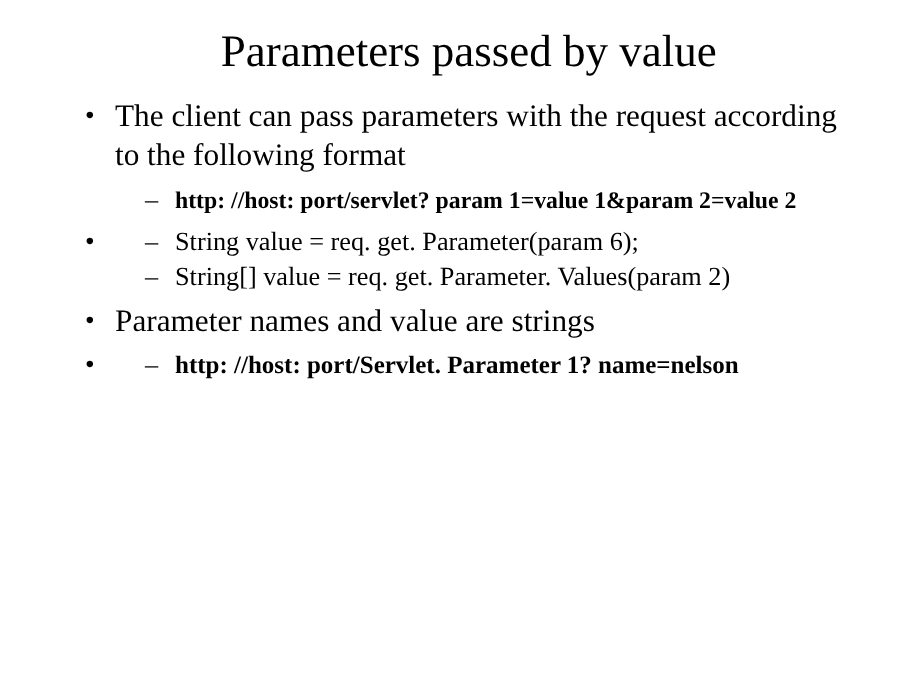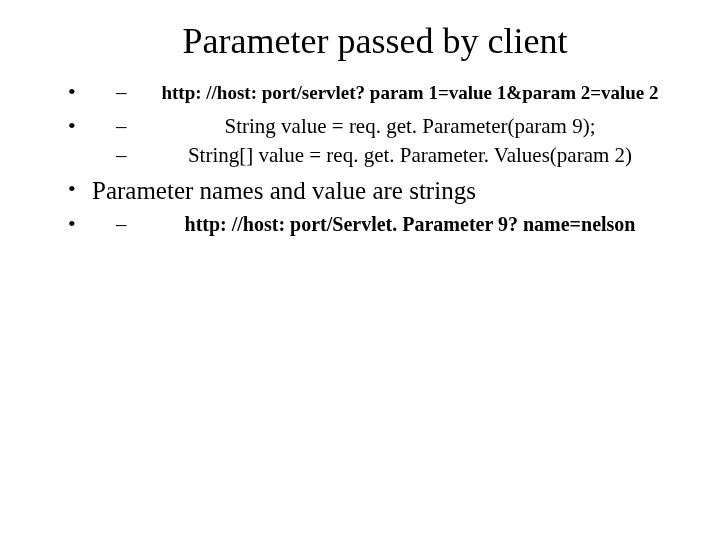--- a/index.html
+++ b/index.html
@@ -45,63 +45,63 @@
       list-style: none;
       padding-left: 24px;
       margin-top: 4px;
       margin-bottom: 6px;
     }
     .level2 > li {
       font-size: 21px;
       line-height: 1.35;
       position: relative;
       padding-left: 24px;
-      text-align: center;
     }
     .level2 > li::before {
       content: "–";
       position: absolute;
       left: 0;
       top: 0;
     }
     .bold-sub {
       font-weight: bold;
       font-size: 19px;
     }
     .bold-sub2 {
       font-weight: bold;
       font-size: 20px;
     }
   </style>
 </head>
 <body>
 
-<h1 class="slide-title">Parameter passed by client</h1>
+<h1 class="slide-title">Parameters passed by value</h1>
 
 <ul class="level1">
   <li>
+    <span>The client can pass parameters with the request according to the following format</span>
     <ul class="level2">
       <li>
         <span class="bold-sub">http: //host: port/servlet? param 1=value 1&amp;param 2=value 2</span>
       </li>
     </ul>
   </li>
   <li>
     <ul class="level2">
       <li>
-        <span>String value = req. get. Parameter(param 9);</span>
+        <span>String value = req. get. Parameter(param 6);</span>
       </li>
       <li>
         <span>String[] value = req. get. Parameter. Values(param 2)</span>
       </li>
     </ul>
   </li>
   <li>
     <span>Parameter names and value are strings</span>
   </li>
   <li>
     <ul class="level2">
       <li>
-        <span class="bold-sub2">http: //host: port/Servlet. Parameter 9? name=nelson</span>
+        <span class="bold-sub2">http: //host: port/Servlet. Parameter 1? name=nelson</span>
       </li>
     </ul>
   </li>
 </ul>
 
 </body></html>

